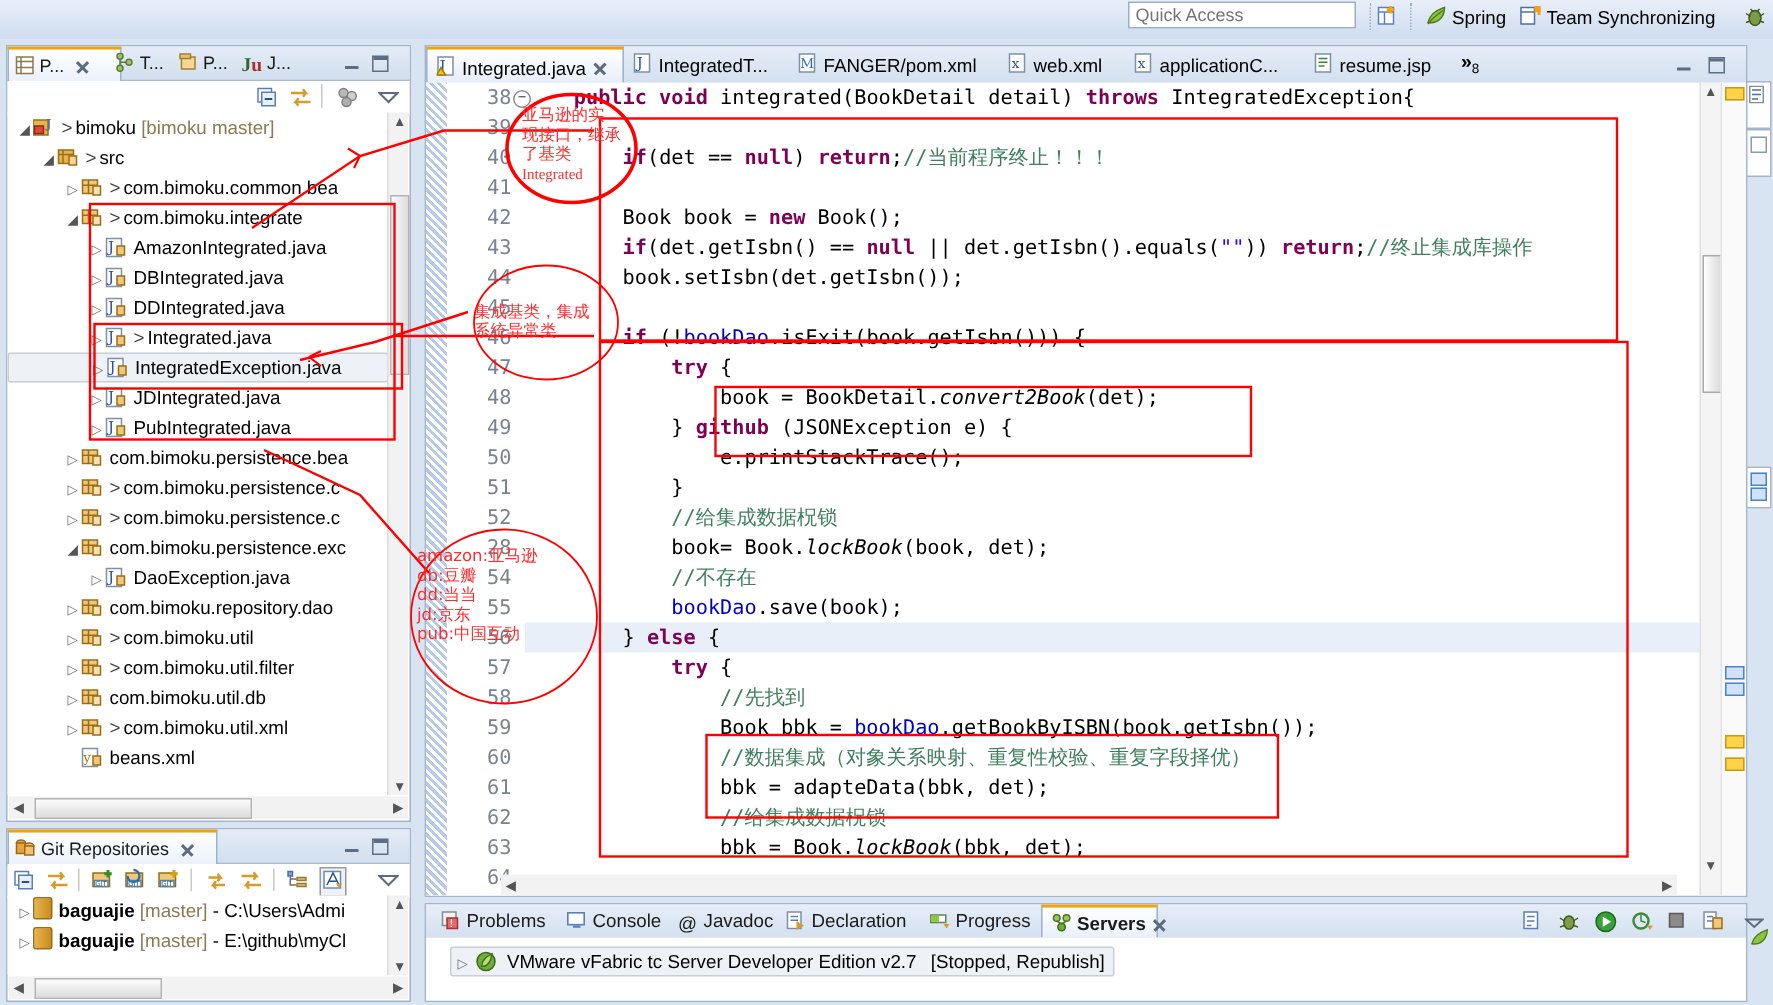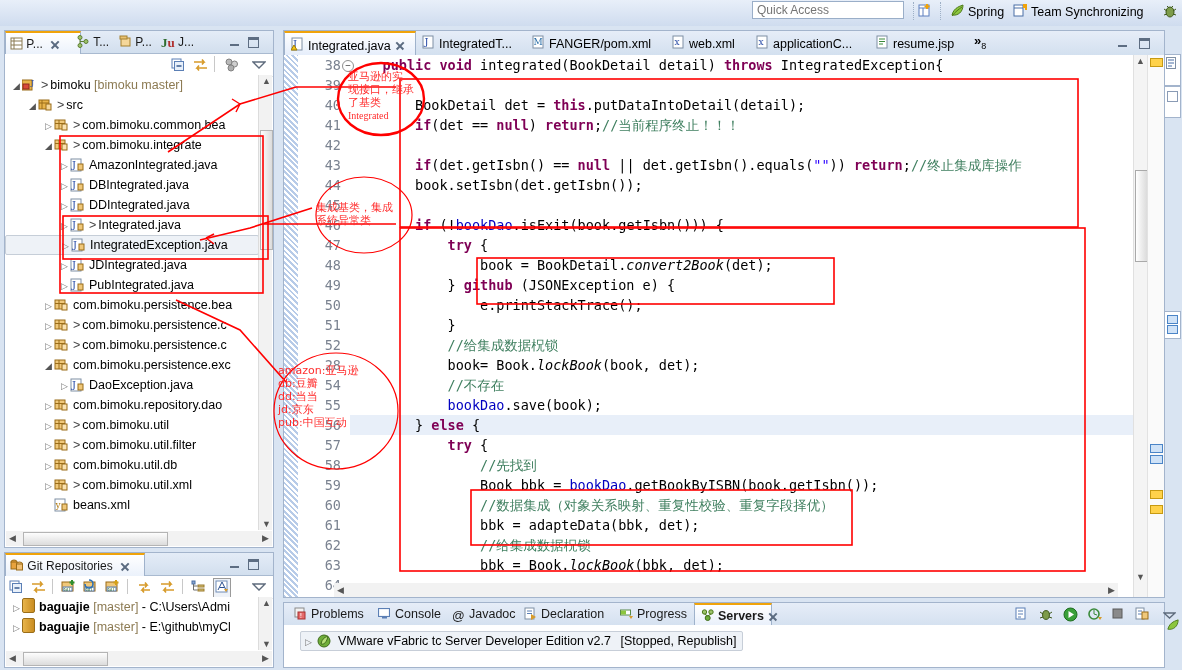--- a/index.html
+++ b/index.html
@@ -515,23 +515,23 @@
         <div class="ln">59</div>
         <div class="ln">60</div>
         <div class="ln">61</div>
         <div class="ln">62</div>
         <div class="ln">63</div>
         <div class="ln">64</div>
       </div>
     <div id="ed-code">
         <div class="cl"><span class="pln">    </span><span class="kw">public void </span><span class="pln">integrated(BookDetail detail) </span><span class="kw">throws </span><span class="pln">IntegratedException{</span></div>
         <div class="cl"><span class="pln"></span></div>
-        <div class="cl"><span class="pln">        BookDetail det = </span><span class="kw">this</span><span class="pln">.putDataIntoDetail(detail);</span></div>
         <div class="cl"><span class="pln">        </span><span class="kw">if</span><span class="pln">(det == </span><span class="kw">null</span><span class="pln">) </span><span class="kw">return</span><span class="pln">;</span><span class="cm">//当前程序终止！！！</span></div>
         <div class="cl"><span class="pln"></span></div>
+        <div class="cl"><span class="pln">        Book book = </span><span class="kw">new </span><span class="pln">Book();</span></div>
         <div class="cl"><span class="pln">        </span><span class="kw">if</span><span class="pln">(det.getIsbn() == </span><span class="kw">null </span><span class="pln">|| det.getIsbn().equals(</span><span class="st">""</span><span class="pln">)) </span><span class="kw">return</span><span class="pln">;</span><span class="cm">//终止集成库操作</span></div>
         <div class="cl"><span class="pln">        book.setIsbn(det.getIsbn());</span></div>
         <div class="cl"><span class="pln"></span></div>
         <div class="cl"><span class="pln">        </span><span class="kw">if </span><span class="pln">(!</span><span class="fld">bookDao</span><span class="pln">.isExit(book.getIsbn())) {</span></div>
         <div class="cl"><span class="pln">            </span><span class="kw">try </span><span class="pln">{</span></div>
         <div class="cl"><span class="pln">                book = BookDetail.</span><span class="mth">convert2Book</span><span class="pln">(det);</span></div>
         <div class="cl"><span class="pln">            } </span><span class="kw">github </span><span class="pln">(JSONException e) {</span></div>
         <div class="cl"><span class="pln">                e.printStackTrace();</span></div>
         <div class="cl"><span class="pln">            }</span></div>
         <div class="cl"><span class="pln">            </span><span class="cm">//给集成数据柷锁</span></div>

